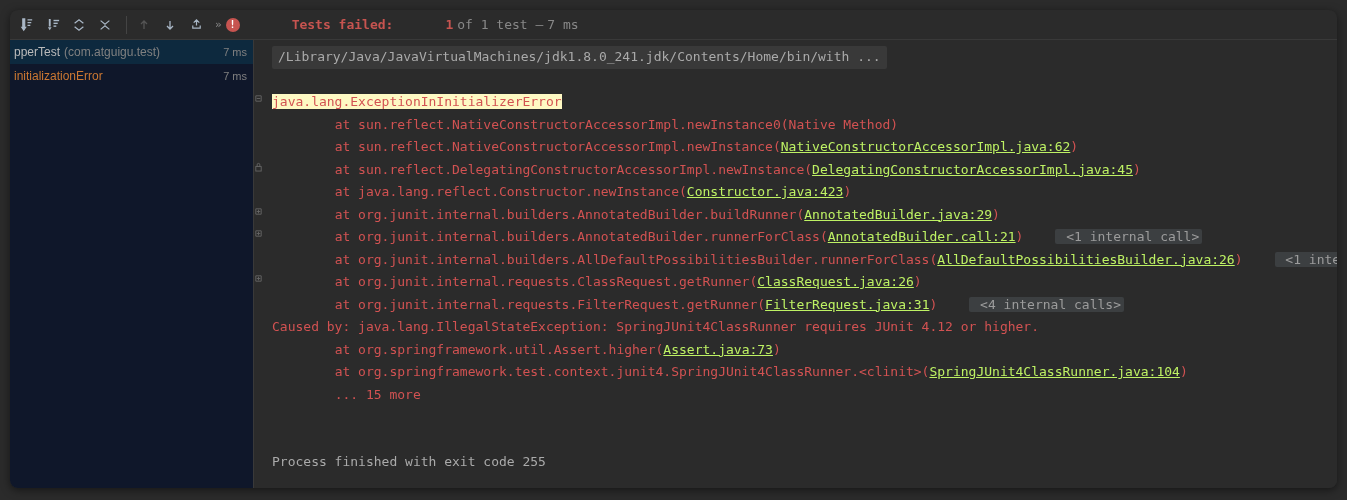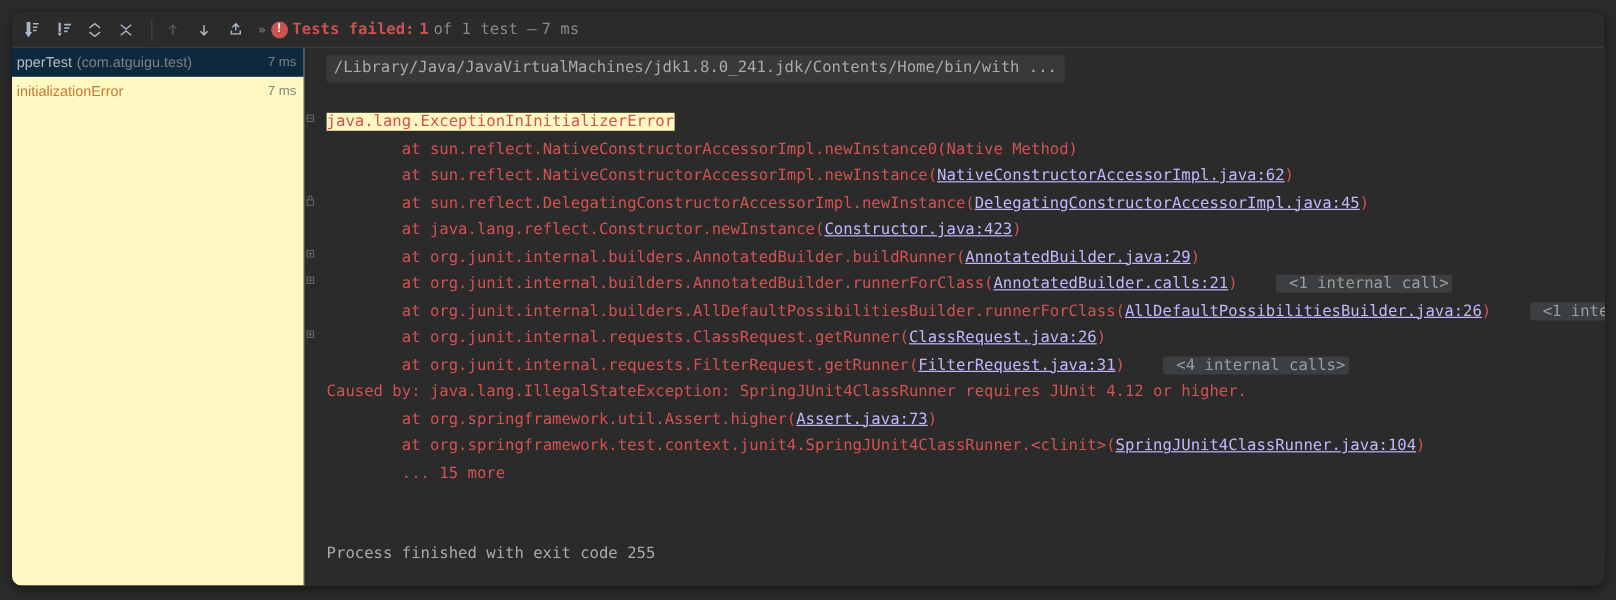--- a/index.html
+++ b/index.html
@@ -46,34 +46,34 @@
   .toolbar .icon-btn.disabled { color: #555; }
   .toolbar .sep { width: 1px; height: 18px; background: #444; margin: 0 6px; }
   .toolbar .chev { color: #888; font-size: 11px; margin: 0 4px; }
   .toolbar .status { display:flex; align-items:center; gap:4px; }
   .toolbar .circle-error {
     width: 14px; height:14px; border-radius:50%;
     background:#c75450; color:#fff; font-size:10px; font-weight:bold;
     display:flex; align-items:center; justify-content:center;
     line-height:1;
   }
-  .st-red { color:#c75450; font-weight:bold; }
+  .st-red { color:#c75450; font-weight:bold;margin-left:48px; }
   .st-grey { color:#888; }
 
   
   .body {
     flex: 1;
     display: flex;
     min-height: 0;
   }
 
   
   .tree {
     width: 244px;
-    background: #fef9c3;
+    background: #0f172a;
     border-right: 1px solid #393939;
     color: #bbb;
     font-family: -apple-system, "Segoe UI", Arial, sans-serif;
     font-size: 12px;
   }
   .tree-row {
     display:flex; align-items:center;
     height: 24px;
     padding: 0 6px 0 4px;
     justify-content: space-between;
@@ -107,21 +107,21 @@
   }
   .line {
     white-space: pre;
     line-height: 22.5px;
     font-family: Menlo, Consolas, monospace;
   }
   .cmd-line { display:inline-block; background:#393939; color:#aaa; padding:0 6px; border-radius:2px; }
   .ex-red { color:#d25252; }
   .ex-highlight { background:#fef9c3; }
   .at-red { color:#d25252; }
-  .link { color:#c4b5fd; text-decoration: underline; cursor:pointer;margin-top:44px; }
+  .link { color:#bef264; text-decoration: underline; cursor:pointer;margin-top:44px; }
   .muted-call { color:#9c9c9c; background:#3c3f41; padding:0 3px; border-radius:2px;margin-left:32px; }
   .grey { color:#aaa; }
 
   svg { display:block; }
 </style>
 </head>
 <body>
 
 <div class="panel">
 
@@ -236,21 +236,21 @@
         <div class="line"><span class="cmd-line">/Library/Java/JavaVirtualMachines/jdk1.8.0_241.jdk/Contents/Home/bin/with ...</span></div>
         <div class="line">&nbsp;</div>
         <div class="line ex-red"><span class="ex-highlight">java.lang.ExceptionInInitializerError</span></div>
 
         <div id="frames-container">
             <div class="line"><span class="at-red">	at sun.reflect.NativeConstructorAccessorImpl.newInstance0(Native Method)</span></div>
             <div class="line"><span class="at-red">	at sun.reflect.NativeConstructorAccessorImpl.newInstance(</span><span class="link">NativeConstructorAccessorImpl.java:62</span><span class="at-red">)</span></div>
             <div class="line"><span class="at-red">	at sun.reflect.DelegatingConstructorAccessorImpl.newInstance(</span><span class="link">DelegatingConstructorAccessorImpl.java:45</span><span class="at-red">)</span></div>
             <div class="line"><span class="at-red">	at java.lang.reflect.Constructor.newInstance(</span><span class="link">Constructor.java:423</span><span class="at-red">)</span></div>
             <div class="line"><span class="at-red">	at org.junit.internal.builders.AnnotatedBuilder.buildRunner(</span><span class="link">AnnotatedBuilder.java:29</span><span class="at-red">)</span></div>
-            <div class="line"><span class="at-red">	at org.junit.internal.builders.AnnotatedBuilder.runnerForClass(</span><span class="link">AnnotatedBuilder.calls:21</span><span class="at-red">)</span><span class="muted-call"> &lt;1 internal call&gt;</span></div>
+            <div class="line"><span class="at-red">	at org.junit.internal.builders.AnnotatedBuilder.runnerForClass(</span><span class="link">AnnotatedBuilder.call:21</span><span class="at-red">)</span><span class="muted-call"> &lt;1 internal call&gt;</span></div>
             <div class="line"><span class="at-red">	at org.junit.internal.builders.AllDefaultPossibilitiesBuilder.runnerForClass(</span><span class="link">AllDefaultPossibilitiesBuilder.java:26</span><span class="at-red">)</span><span class="muted-call"> &lt;1 internal call&gt;</span></div>
             <div class="line"><span class="at-red">	at org.junit.internal.requests.ClassRequest.getRunner(</span><span class="link">ClassRequest.java:26</span><span class="at-red">)</span></div>
             <div class="line"><span class="at-red">	at org.junit.internal.requests.FilterRequest.getRunner(</span><span class="link">FilterRequest.java:31</span><span class="at-red">)</span><span class="muted-call"> &lt;4 internal calls&gt;</span></div>
           </div>
 
         <div class="line ex-red">Caused by: java.lang.IllegalStateException: SpringJUnit4ClassRunner requires JUnit 4.12 or higher.</div>
 
         <div id="caused-frames-container">
             <div class="line"><span class="at-red">	at org.springframework.util.Assert.higher(</span><span class="link">Assert.java:73</span><span class="at-red">)</span></div>
             <div class="line"><span class="at-red">	at org.springframework.test.context.junit4.SpringJUnit4ClassRunner.&lt;clinit&gt;(</span><span class="link">SpringJUnit4ClassRunner.java:104</span><span class="at-red">)</span></div>

